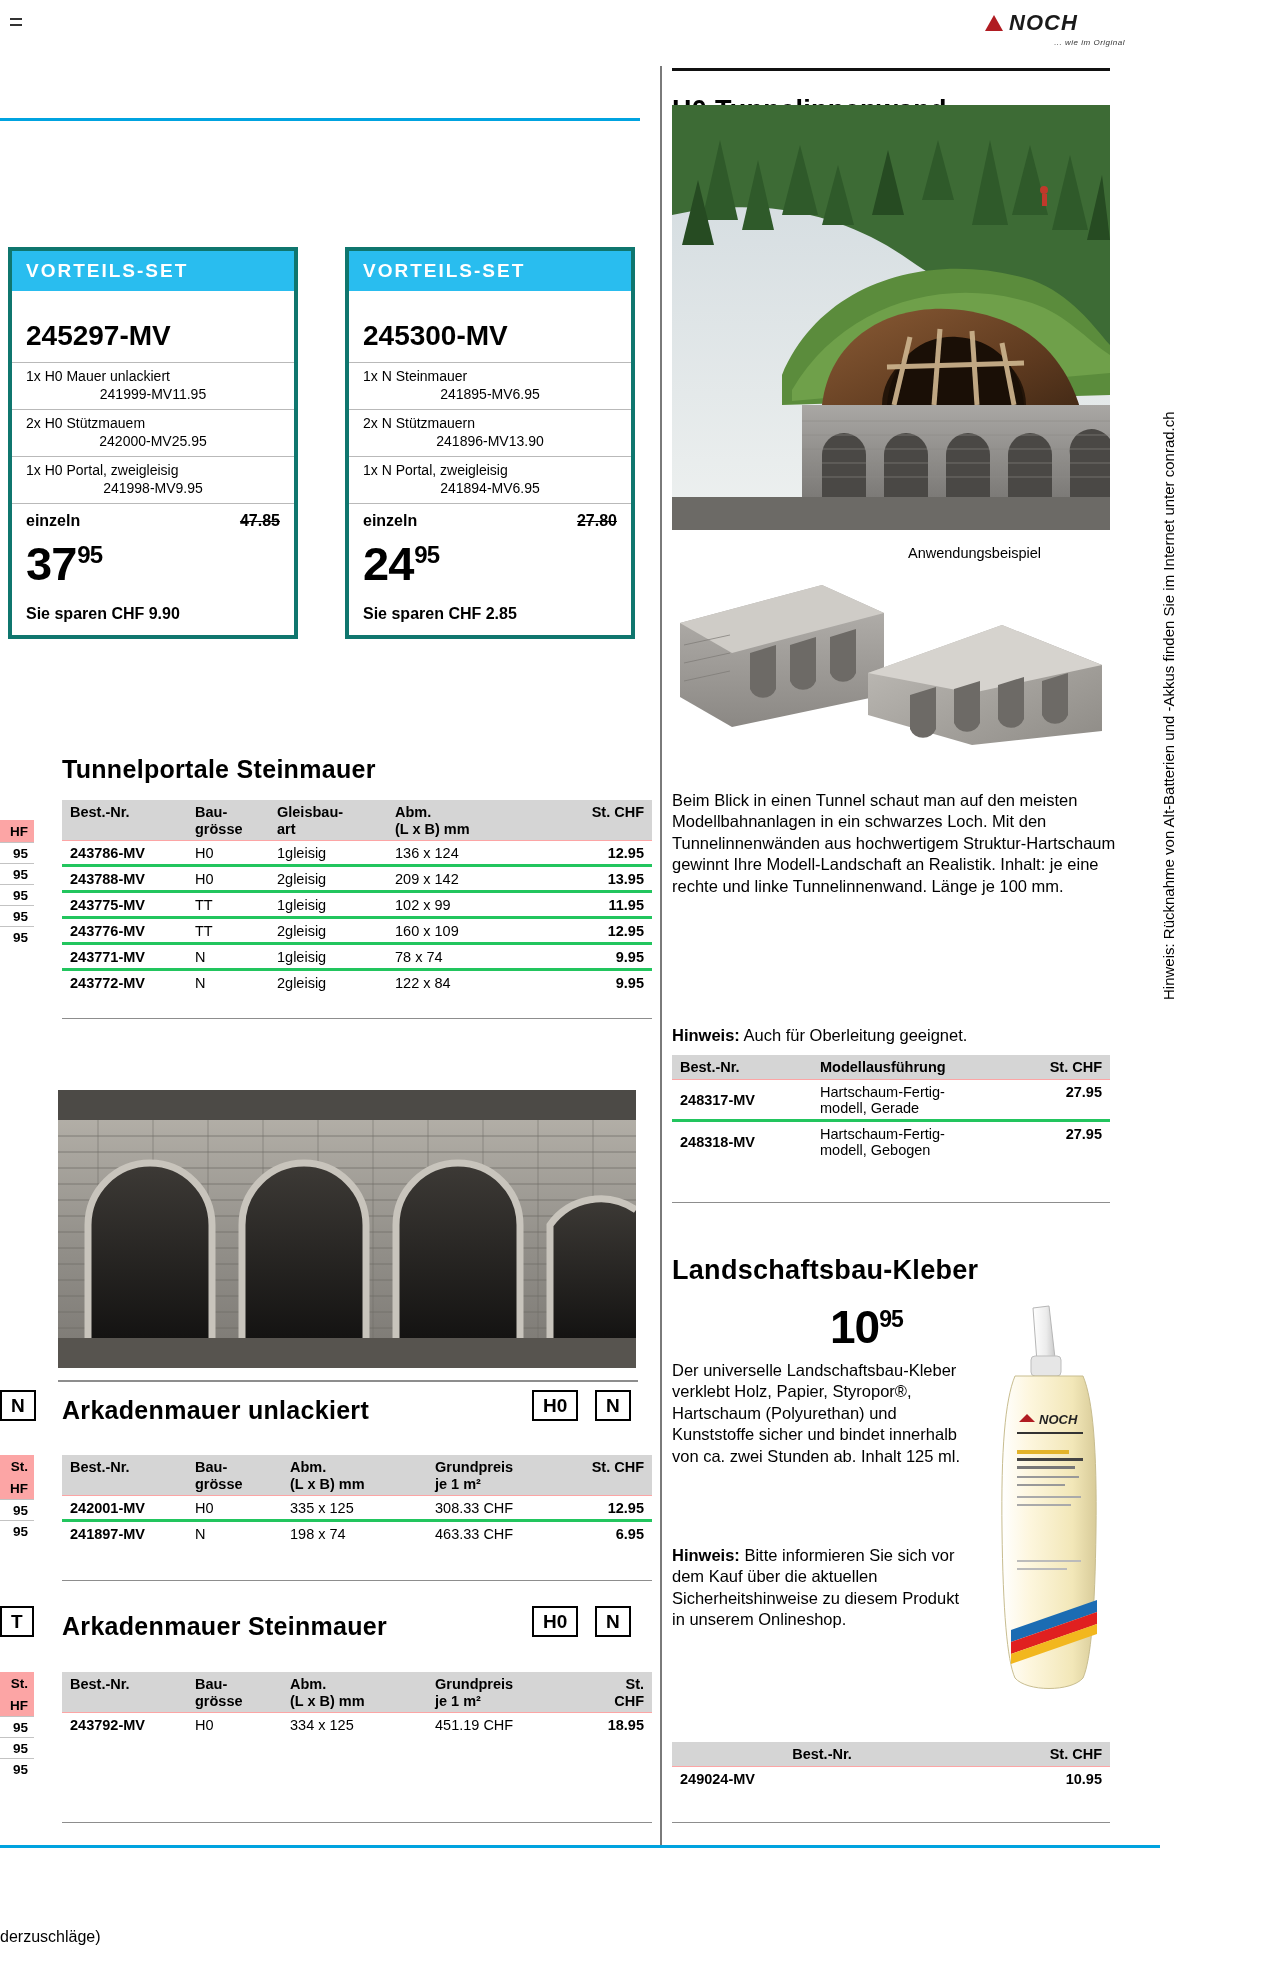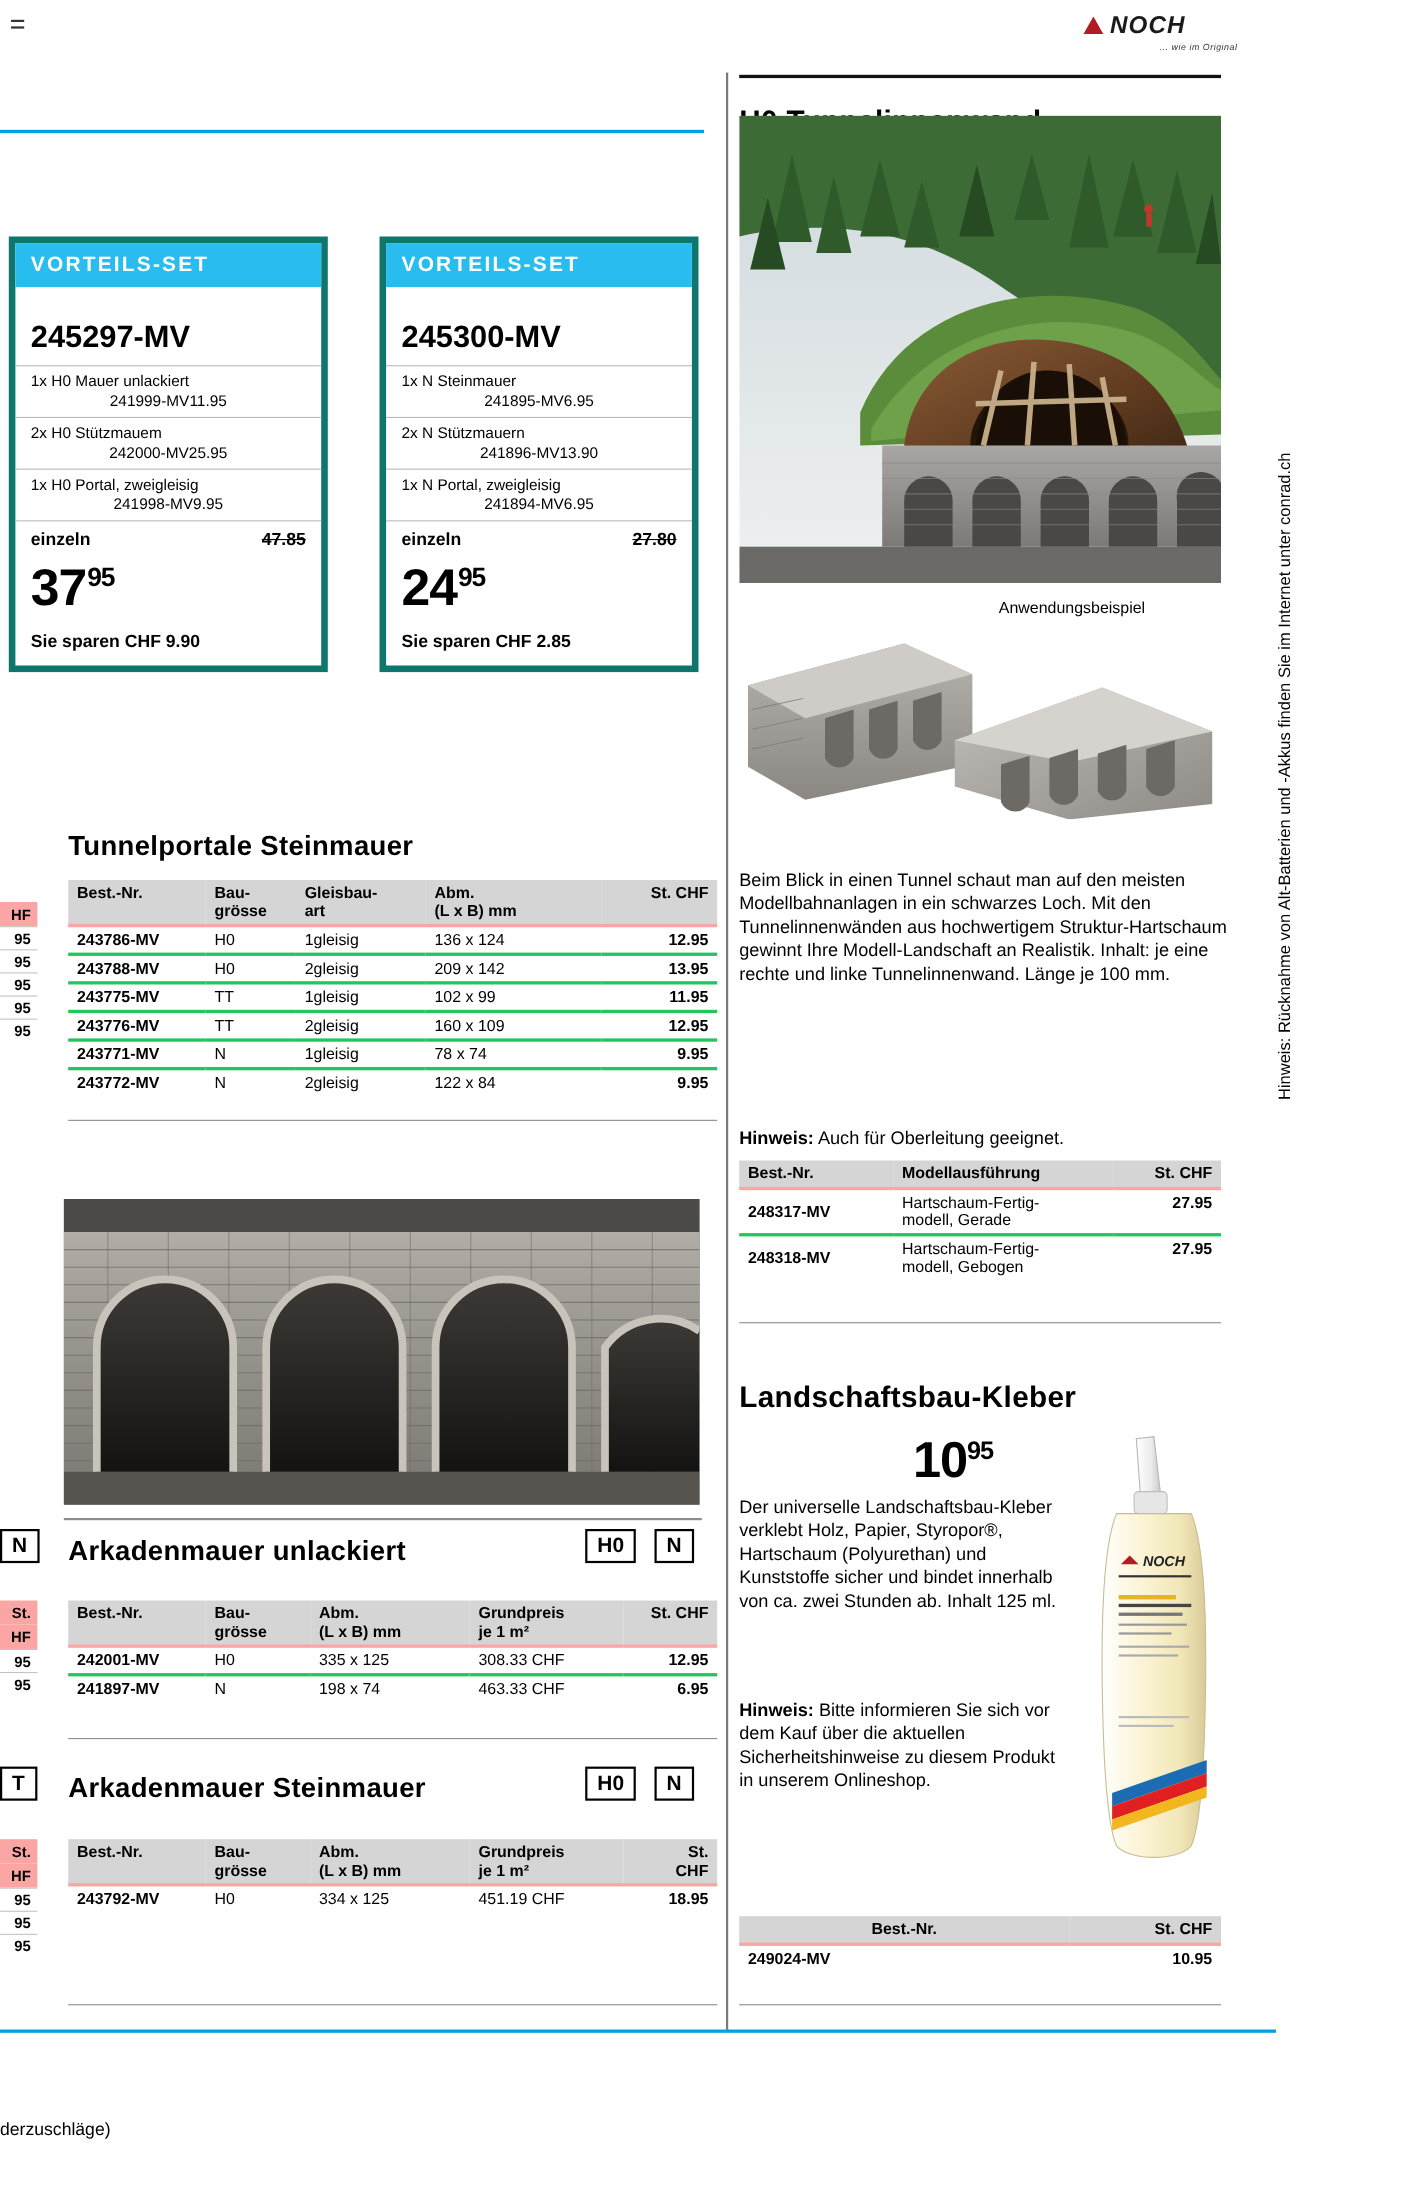--- a/index.html
+++ b/index.html
@@ -23,42 +23,42 @@
   .logo-tri { width:0;height:0;border-left:9px solid transparent;border-right:9px solid transparent;border-bottom:16px solid #b01c22; }
   .logo-word { font-weight:bold; font-style:italic; font-size:22px; letter-spacing:1px; color:#1a1a1a; }
   .logo-sub { font-size:8px; font-style:italic; text-align:right; color:#333; margin-top:2px; letter-spacing:.5px;}
 
   
   .left-rule-top { position:absolute; left:0; top:118px; width:640px; height:3px; background:#00a3e0; }
   .left-col-divider { position:absolute; left:660px; top:66px; width:2px; height:1780px; background:#7a7a7a; }
   .bottom-rule { position:absolute; left:0; top:1845px; width:1160px; height:3px; background:#00a3e0; }
 
   
-  .vs { position:absolute; border:6px solid #0f766e; background:#fff; }
+  .vs { position:absolute; border:4px solid #0f766e; background:#fff;margin-top:32px; }
   .vs-head { background:#29bdef; color:#fff; font-weight:bold; letter-spacing:2px; font-size:19px; padding:9px 0 9px 14px; }
   .vs-art { font-weight:bold; font-size:28px; padding:29px 0 10px 14px; }
   .vs-row { padding:5px 14px 7px 14px; border-top:1px solid #b9b9b9; font-size:14px; }
   .vs-row .l1 { margin-bottom:2px; }
   .vs-row .l2 { font-weight:normal; display:flex; justify-content:center; }
   .vs-einzeln { display:flex; justify-content:space-between; padding:8px 14px 4px 14px; border-top:1px solid #b9b9b9; font-weight:bold; font-size:16px; }
   .vs-price { font-weight:bold; font-size:47px; padding:2px 0 4px 14px; letter-spacing:-1px; }
   .vs-price sup { font-size:24px; vertical-align:super; margin-left:1px; }
   .vs-save { font-weight:bold; font-size:16px; padding:10px 14px 12px 14px; }
 
   #vs1 { left:8px; top:215px; width:290px; }
   #vs2 { left:345px; top:215px; width:290px; }
 
   
   .sect-h { font-weight:bold; font-size:25px; letter-spacing:.3px; }
 
   
   table.t { border-collapse:collapse; font-size:14.5px; }
   table.t th { background:#d5d5d5; font-weight:bold; text-align:left; padding:4px 8px 3px 8px; vertical-align:top; line-height:1.15; }
   table.t td { padding:4px 8px 3px 8px; border-top:3px solid #22c55e; }
-  table.t tr.first td { border-top:3px solid #fca5a5; }
+  table.t tr.first td { border-top:1px solid #fca5a5; }
   table.t .num { text-align:right; font-weight:bold; }
   table.t .bn { font-weight:bold; }
 
   
   .badge { display:inline-block; border:2px solid #000; font-weight:bold; font-size:19px; padding:3px 9px 2px 9px; background:#fff; }
 
   
   .img { position:absolute; overflow:hidden; }
 
   

